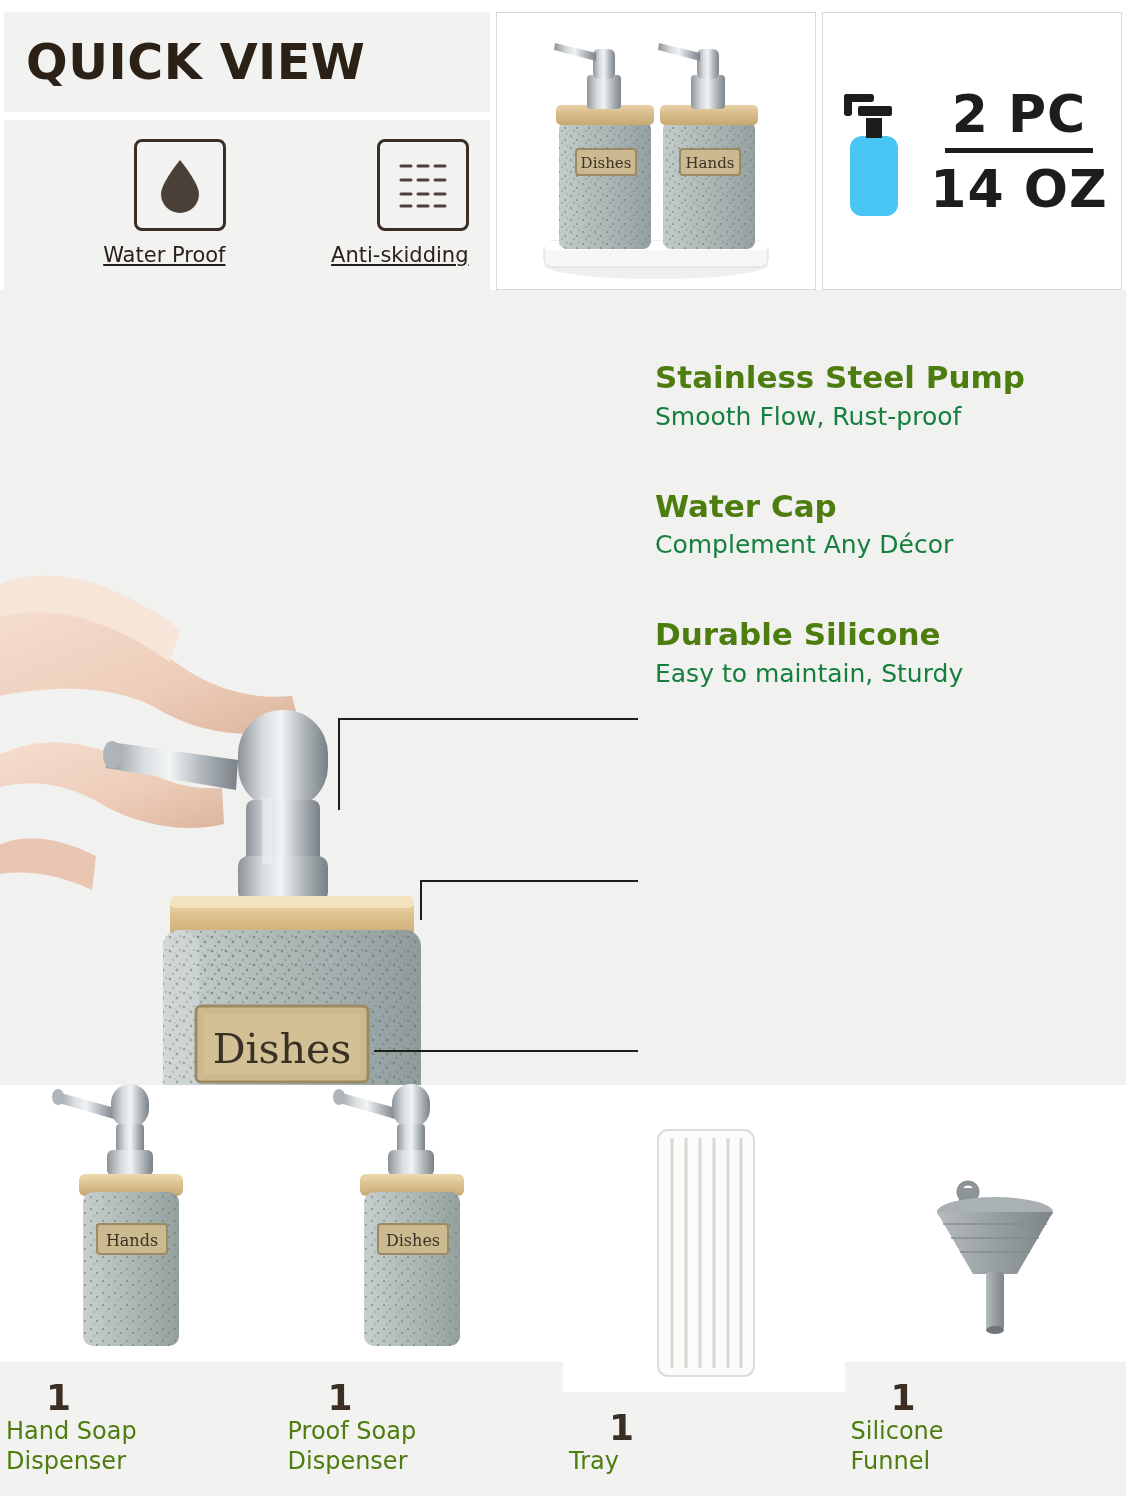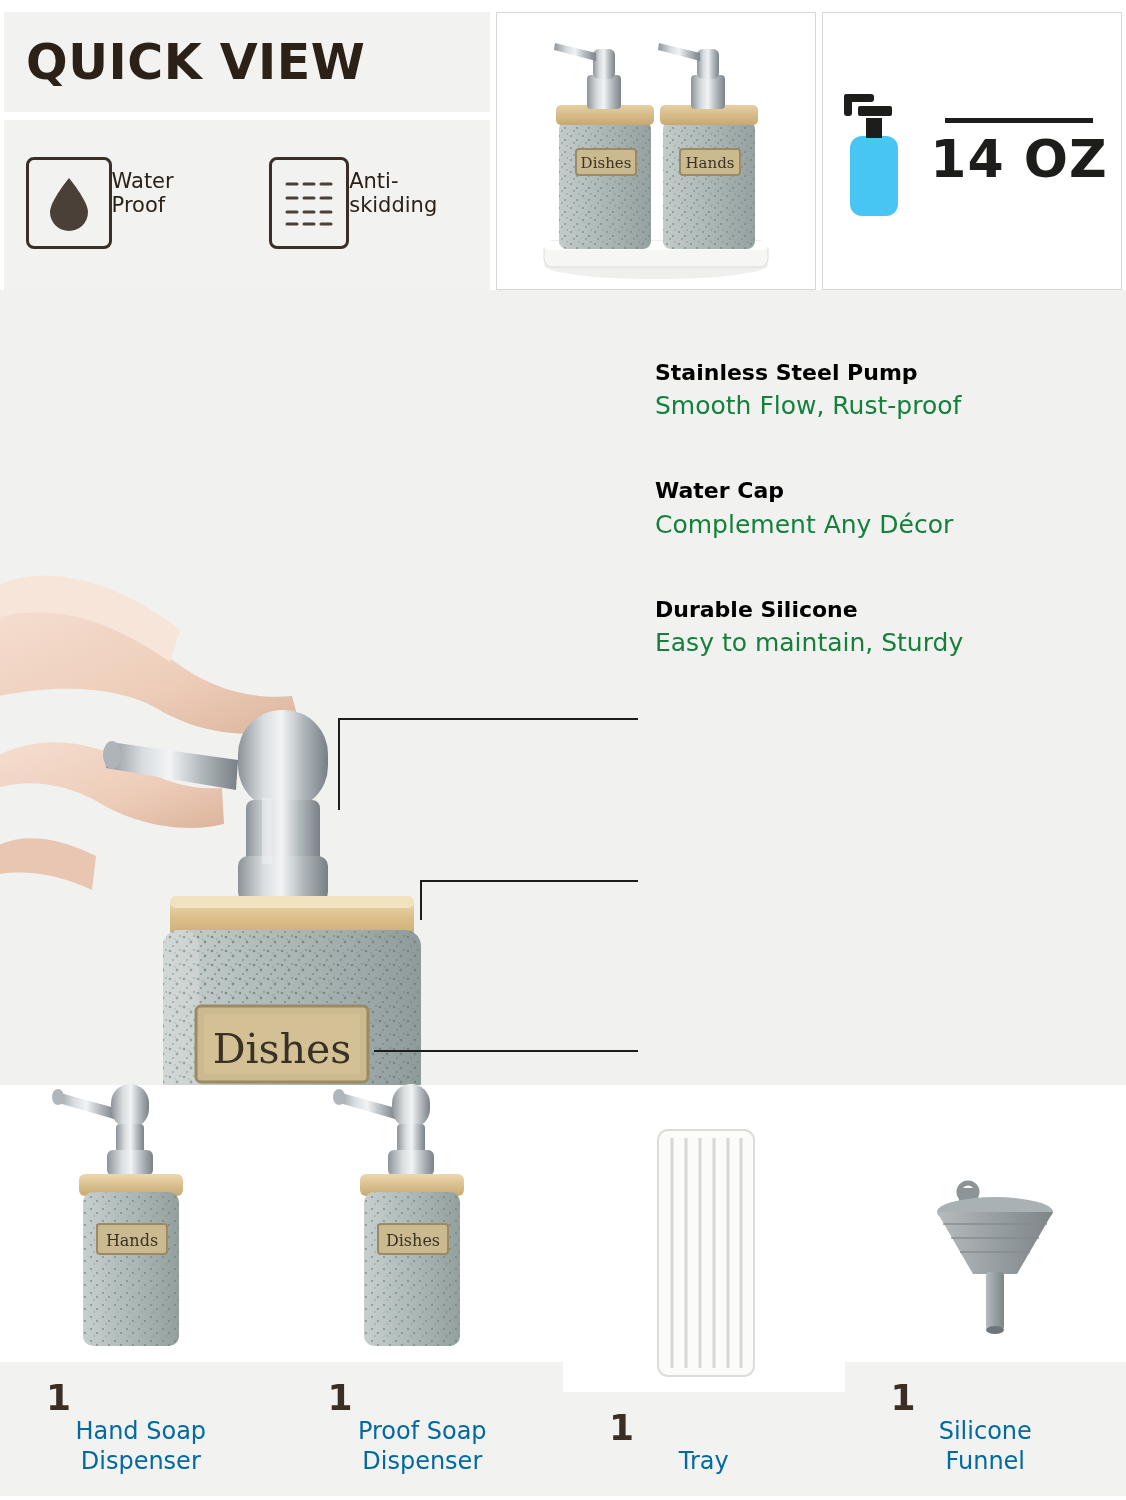--- a/index.html
+++ b/index.html
@@ -50,22 +50,24 @@
     background: #f2f2f0;
     flex: 1;
     display: flex;
     align-items: center;
     justify-content: space-around;
     padding: 6px 0 10px 0;
     box-sizing: border-box;
   }
   .feature {
     display: flex;
-    align-items: flex-start;
+    flex-direction: column;
+    align-items: flex-end;
     width: 200px;
+    text-decoration: underline;
   }
   .feature-icon {
     width: 92px;
     height: 92px;
     border: 3px solid #3b2f25;
     border-radius: 8px;
     display: flex;
     align-items: center;
     justify-content: center;
     box-sizing: border-box;
@@ -125,23 +127,23 @@
   .callouts {
     position: absolute;
     left: 655px;
     top: 70px;
     width: 450px;
   }
   .callout {
     margin-bottom: 58px;
   }
   .callout-title {
-    font-size: 22px;
+    font-size: 31px;
     font-weight: bold;
-    color: #000000;
+    color: #4d7c0f;
     font-family: "DejaVu Sans", sans-serif;
     line-height: 1.15;
   }
   .callout-sub {
     font-size: 25px;
     color: #15803d;
     margin-top: 6px;
     font-family: "DejaVu Sans", sans-serif;
   }
   .leader {
@@ -175,24 +177,24 @@
   }
   .bottom-art {
     flex: 1;
     display: flex;
     align-items: flex-end;
     justify-content: center;
     width: 100%;
   }
   .bottom-caption {
     width: 100%;
-    text-align: center;
+    text-align: left;
     font-size: 24px;
     line-height: 1.25;
-    color: #0369a1;
+    color: #4d7c0f;
     font-family: "DejaVu Sans", sans-serif;
     padding: 0 6px 6px 6px;
     box-sizing: border-box;
   }
   .qty-row {
     width: 100%;
     display: flex;
     align-items: flex-end;
     padding-left: 46px;
     box-sizing: border-box;
@@ -309,20 +311,21 @@
 
   <div class="top-right">
     <svg width="80" height="150" viewBox="0 0 80 150" aria-hidden="true">
       <rect x="14" y="60" width="48" height="80" rx="12" fill="#47c6f4"></rect>
       <rect x="30" y="42" width="16" height="20" fill="#1d1d1b"></rect>
       <rect x="22" y="30" width="34" height="10" rx="2" fill="#1d1d1b"></rect>
       <rect x="8" y="18" width="30" height="8" rx="3" fill="#1d1d1b"></rect>
       <rect x="8" y="18" width="8" height="22" rx="3" fill="#1d1d1b"></rect>
     </svg>
     <div class="pc-stack">
+      <div class="pc-text">2 PC</div>
       <div class="pc-rule"></div>
       <div class="pc-text">14 OZ</div>
     </div>
   </div>
 </div>
 
 <div class="hero">
 
   <svg width="660" height="795" viewBox="0 0 660 795" aria-hidden="true" style="position:absolute;left:0;top:0;">
     <defs>

